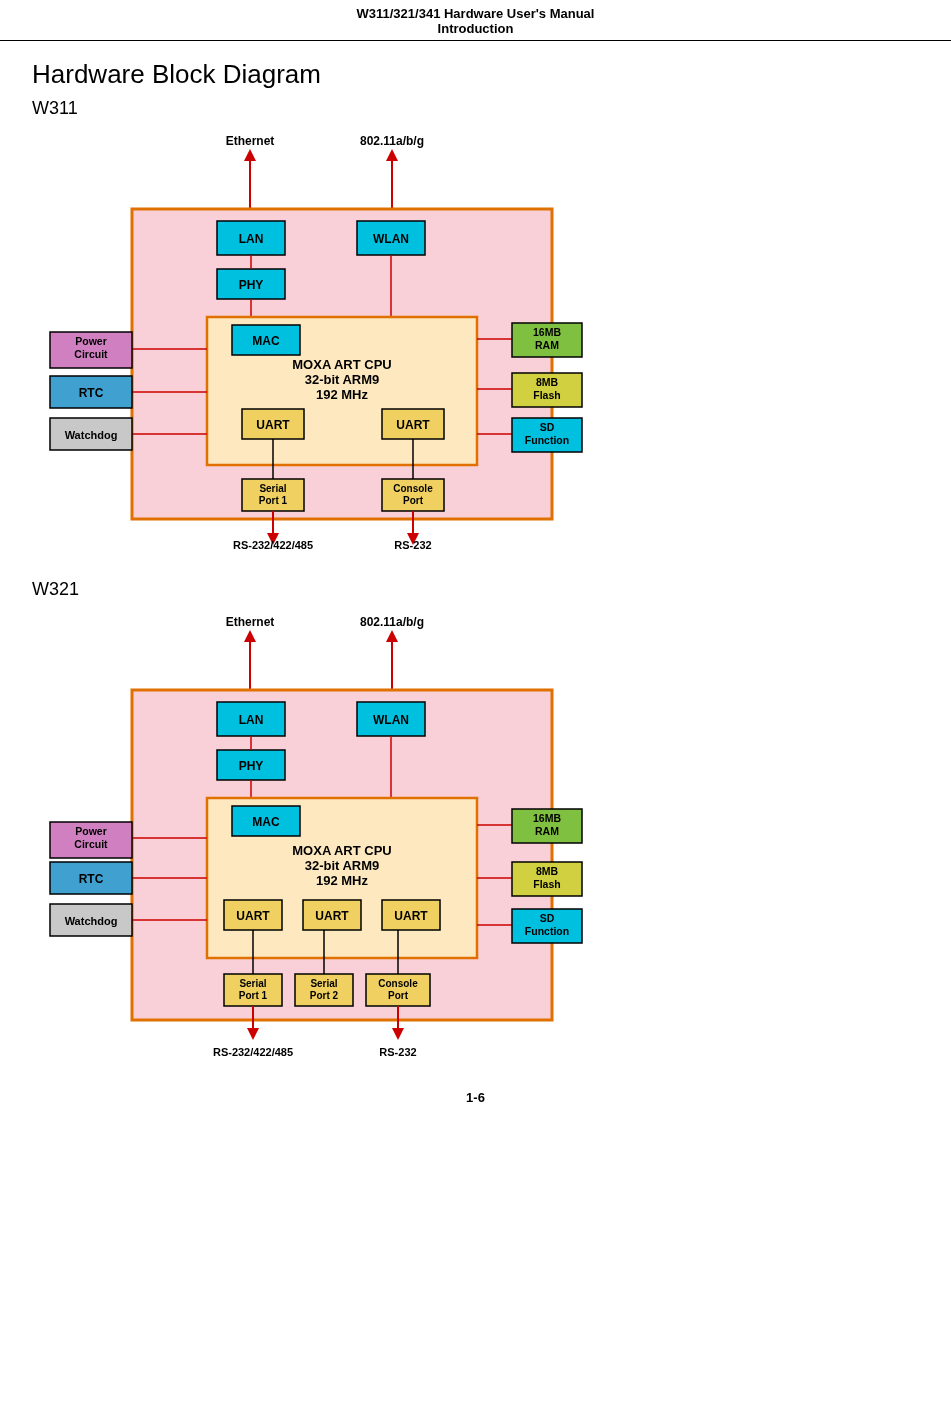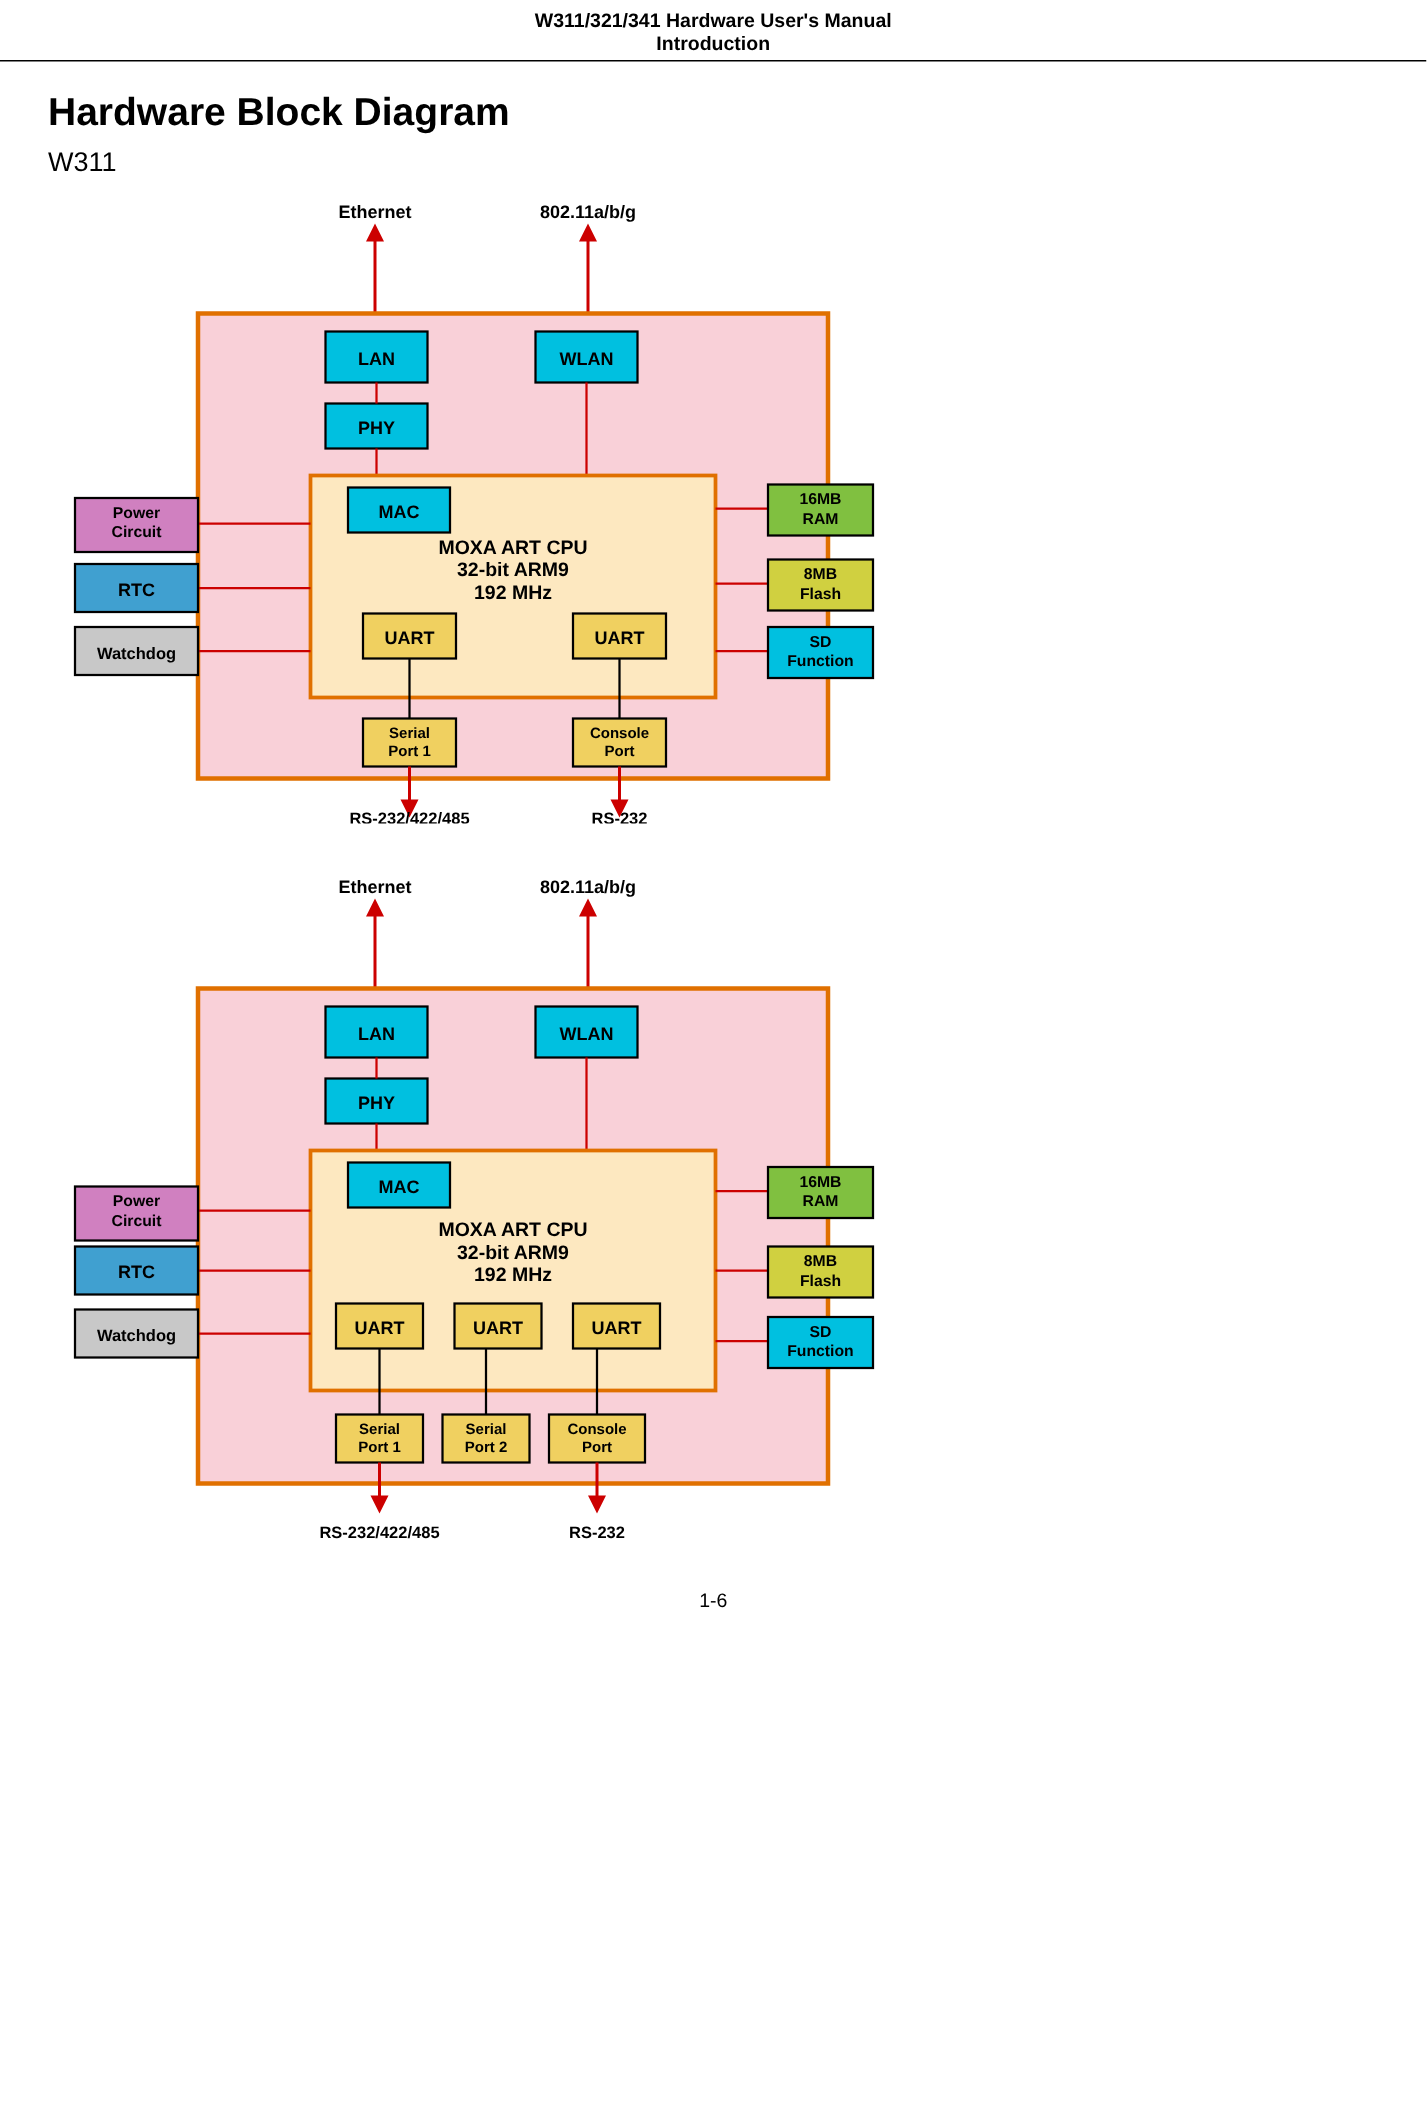--- a/index.html
+++ b/index.html
@@ -21,41 +21,41 @@
       font-weight: bold;
       flex-direction: column;
     }
 
     .main-content {
       padding: 18px 32px 20px 32px;
     }
 
     .page-title {
       font-size: 26px;
-      font-weight: bold;
+      font-weight: normal;
       margin-bottom: 8px;
     }
 
     .diagram-label {
       font-size: 18px;
       font-weight: normal;
       margin-bottom: 10px;
     }
 
     
     .diagram-area {
       position: relative;
       margin-bottom: 30px;
     }
 
     .page-footer {
       text-align: center;
       font-size: 13px;
       margin-top: 20px;
-      font-weight: normal;
+      font-weight: bold;
     }
 
     
     svg.diagram-svg {
       display: block;
     }
   </style>
 </head>
 <body>
 
@@ -157,20 +157,21 @@
       <text x="59" y="229" font-size="10.5" font-weight="bold" text-anchor="middle">Circuit</text>
 
       <rect x="18" y="247" width="82" height="32" fill="#40a0d0" stroke="#000" stroke-width="1.5"></rect>
       <text x="59" y="268" font-size="12" font-weight="bold" text-anchor="middle">RTC</text>
 
       <rect x="18" y="289" width="82" height="32" fill="#c8c8c8" stroke="#000" stroke-width="1.5"></rect>
       <text x="59" y="310" font-size="11" font-weight="bold" text-anchor="middle">Watchdog</text>
     </svg>
   </div>
 
+  <div class="diagram-label">W321</div>
   <div class="diagram-area">
     <svg class="diagram-svg" width="620" height="450" viewBox="0 0 620 450">
 
       <text x="218" y="16" font-size="12" font-weight="bold" text-anchor="middle">Ethernet</text>
       <text x="360" y="16" font-size="12" font-weight="bold" text-anchor="middle">802.11a/b/g</text>
 
       <line x1="218" y1="80" x2="218" y2="28" stroke="#cc0000" stroke-width="2"></line>
       <polygon points="218,20 212,32 224,32" fill="#cc0000"></polygon>
       <line x1="360" y1="80" x2="360" y2="28" stroke="#cc0000" stroke-width="2"></line>
       <polygon points="360,20 354,32 366,32" fill="#cc0000"></polygon>

